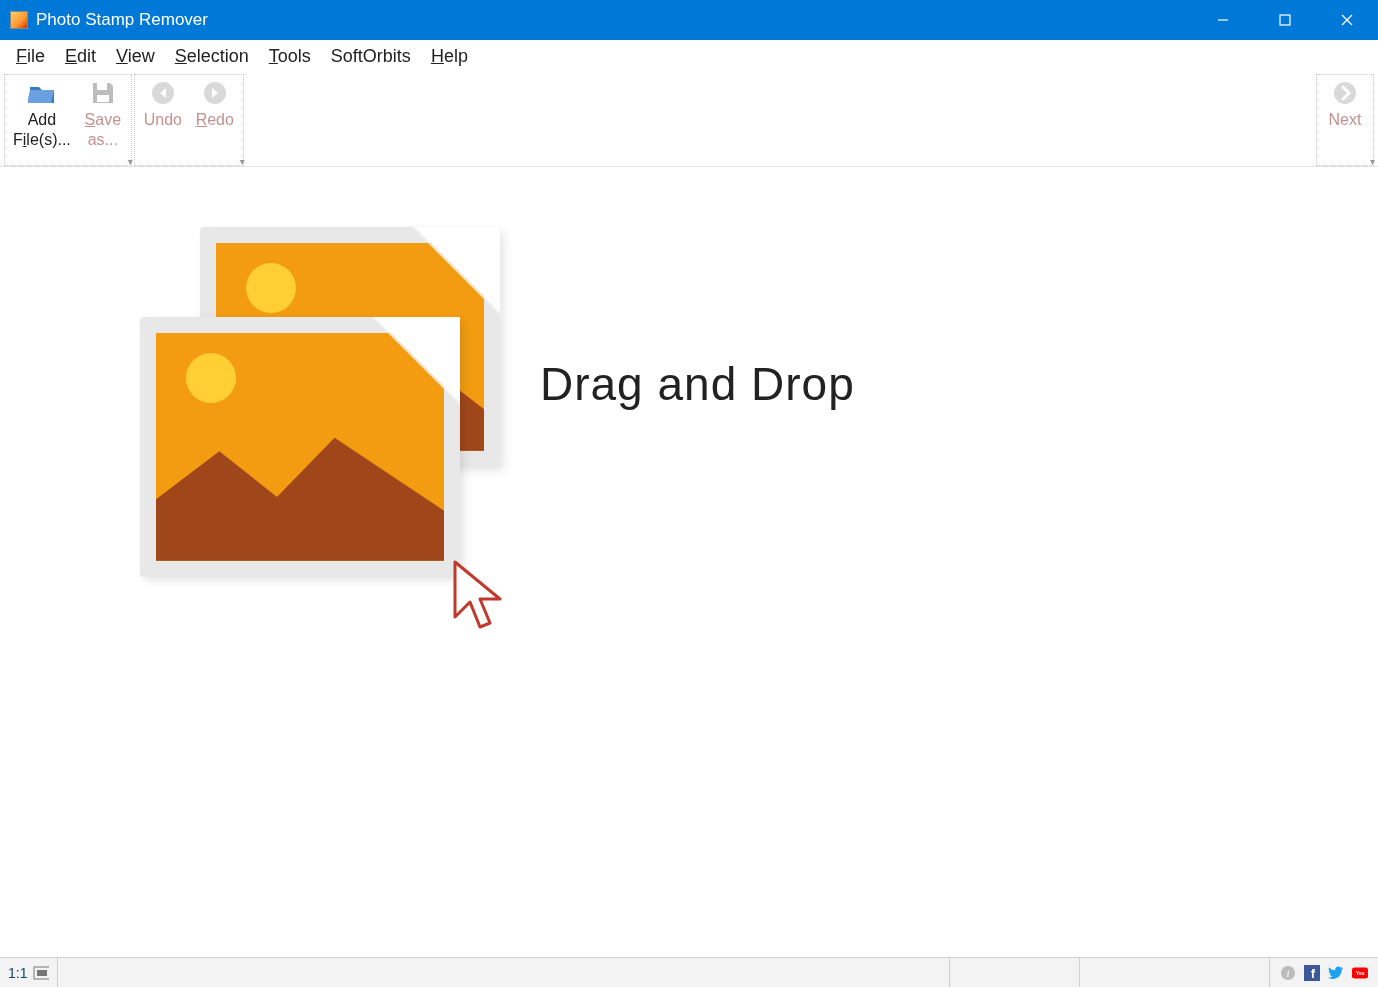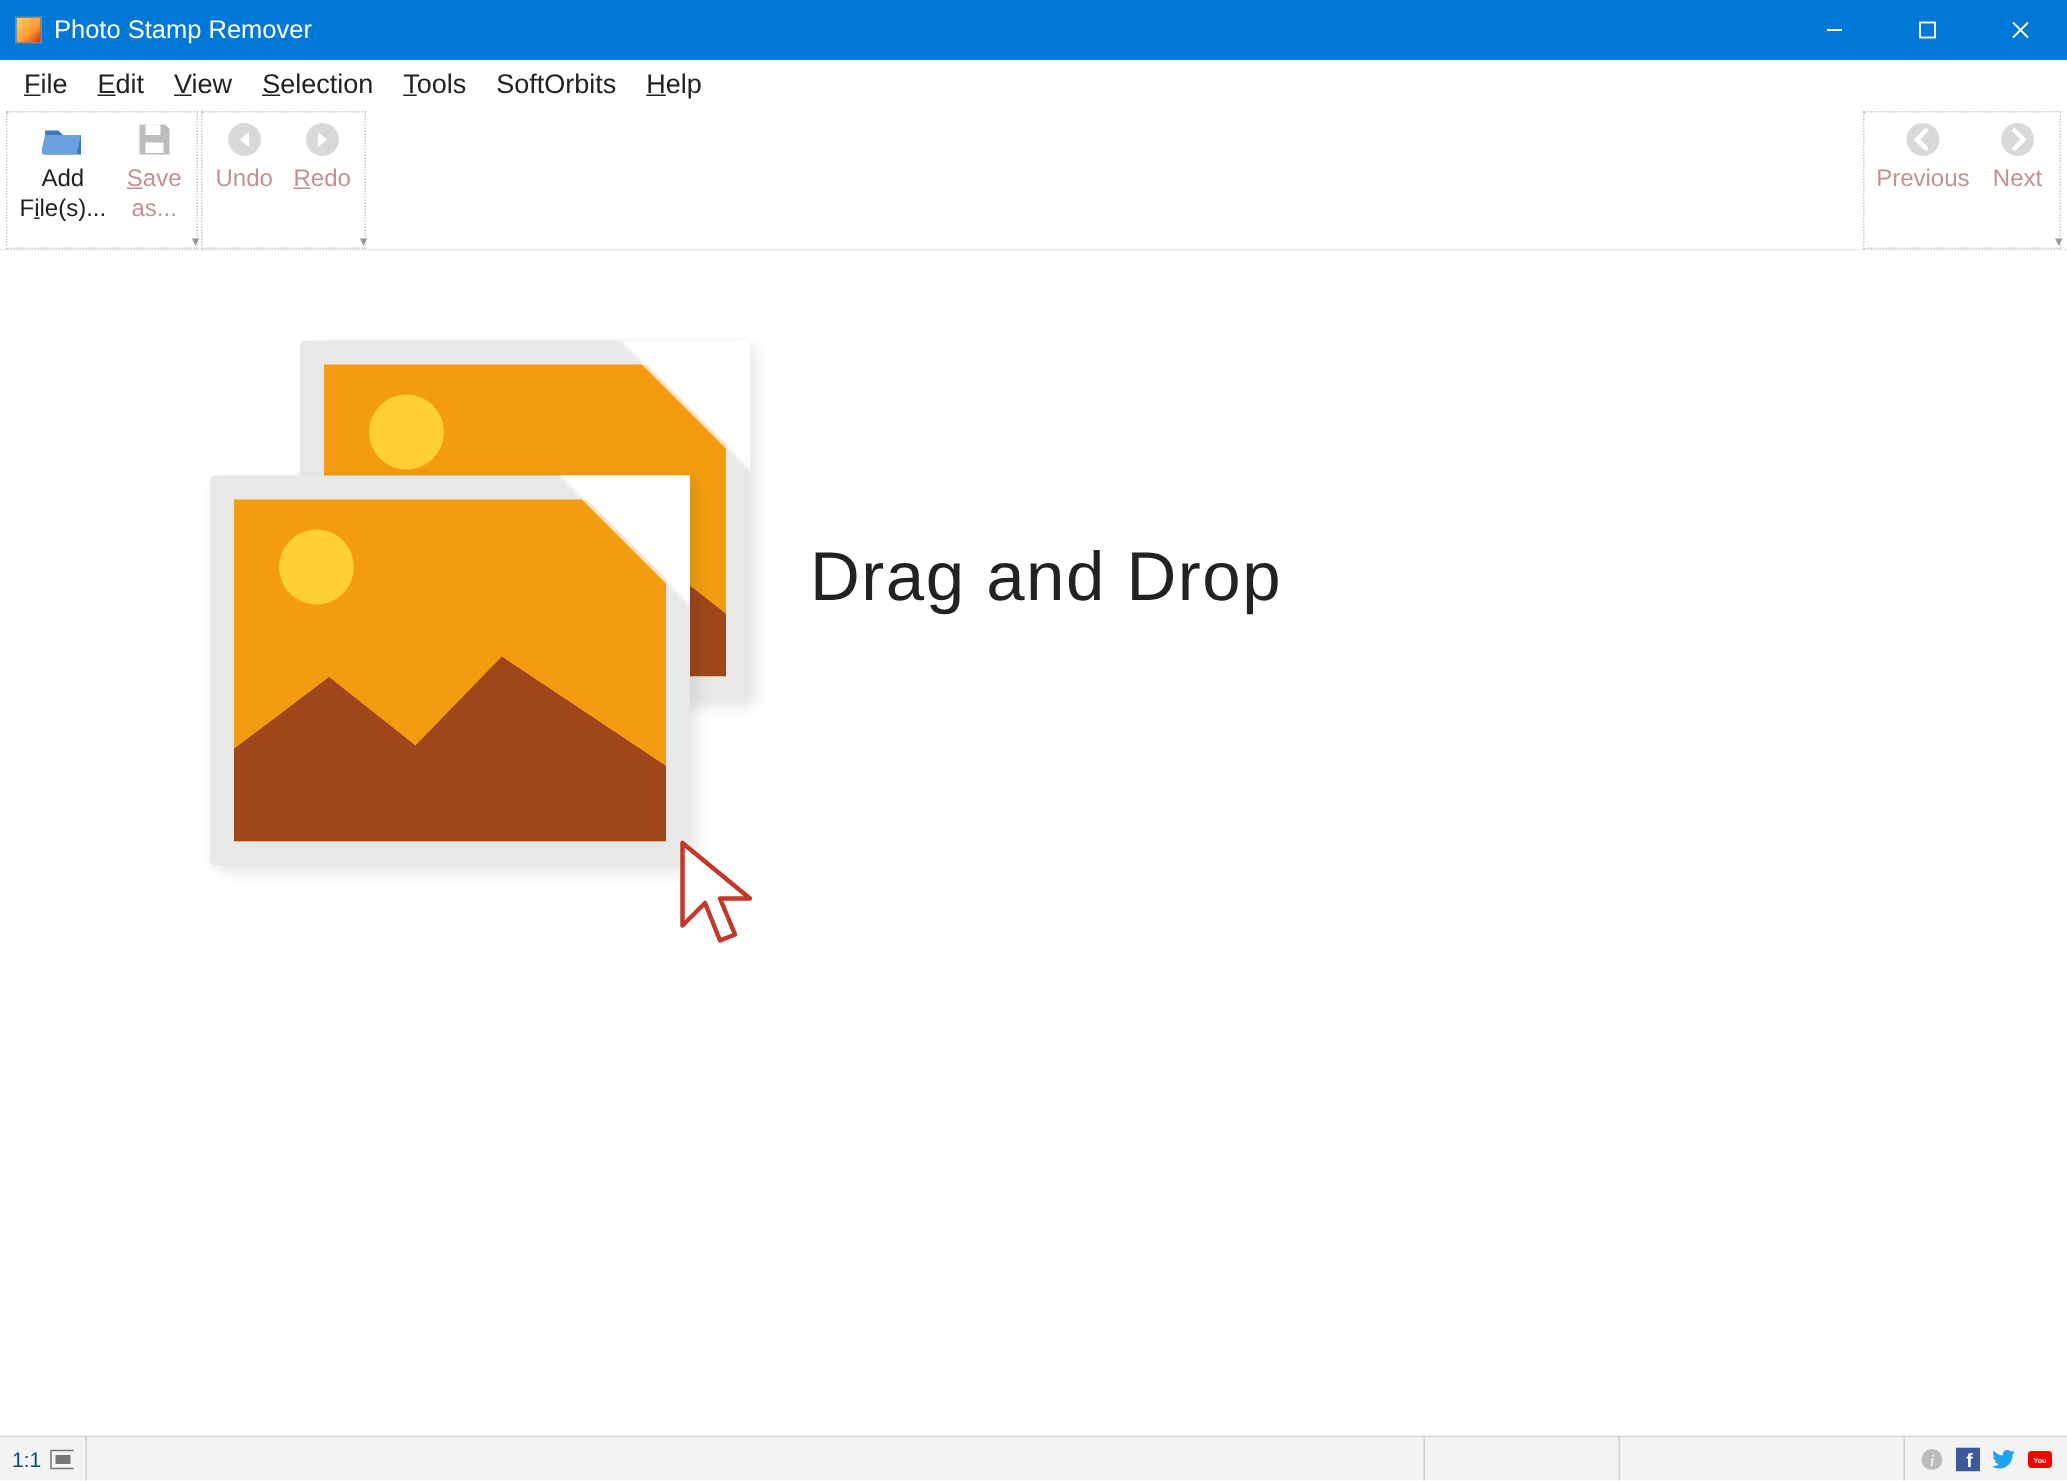--- a/index.html
+++ b/index.html
@@ -134,29 +134,20 @@
         <div class="lbl"><span class="u">R</span>edo</div>
       </div>
     </div>
   </div>
   <div class="tool-zone">
     <div class="tool-group">
       <div class="tool-btn disabled">
         <div class="ico">
             <svg width="26" height="26">
               <circle cx="13" cy="13" r="11" fill="#d9d9d9"></circle>
-              <path d="M15 7 l-6 6 l6 6" stroke="#fff" stroke-width="3" fill="none" stroke-linecap="round"></path>
-            </svg>
-          </div>
-        <div class="lbl">Previous</div>
-      </div>
-      <div class="tool-btn disabled">
-        <div class="ico">
-            <svg width="26" height="26">
-              <circle cx="13" cy="13" r="11" fill="#d9d9d9"></circle>
               <path d="M11 7 l6 6 l-6 6" stroke="#fff" stroke-width="3" fill="none" stroke-linecap="round"></path>
             </svg>
           </div>
         <div class="lbl">Next</div>
       </div>
     </div>
   </div>
 </div>
 
 <div class="canvas" style="height:calc(987px - 40px - 33px - 94px - 30px);">

